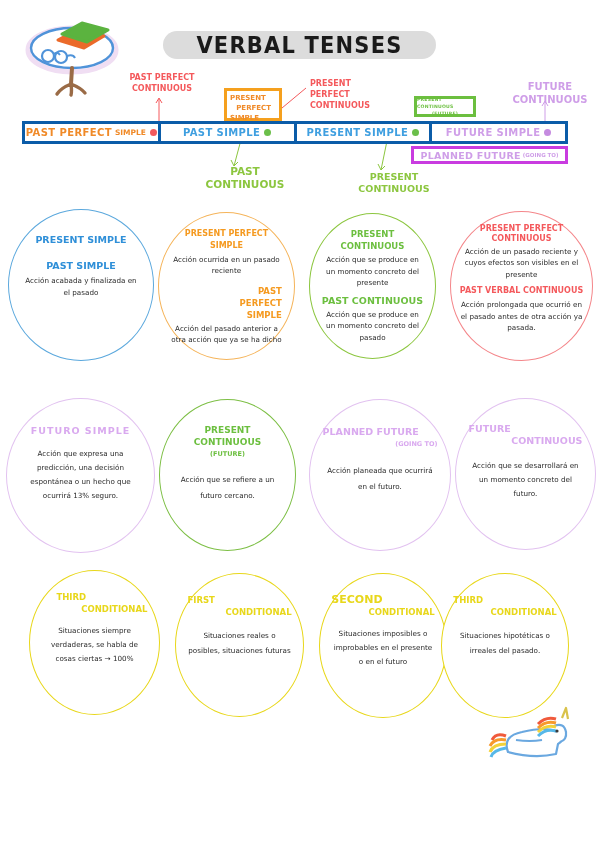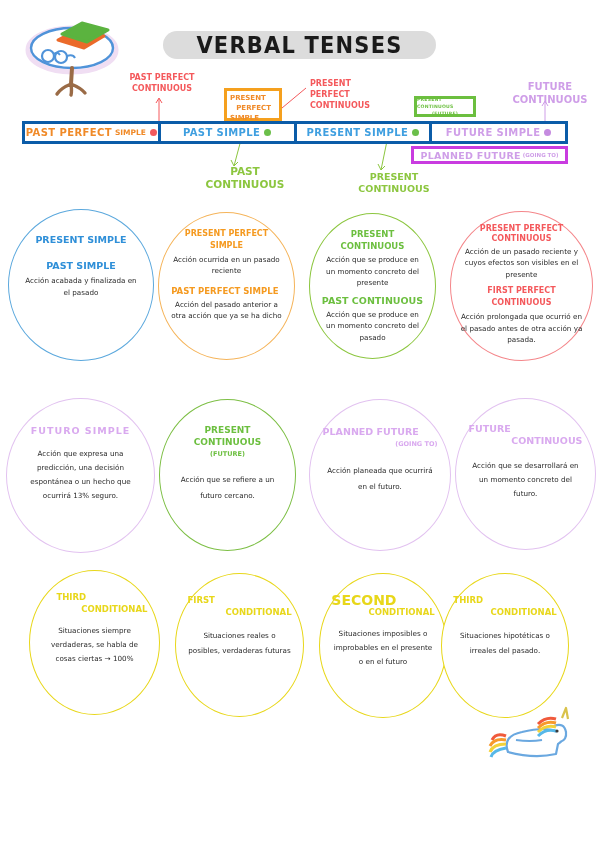--- a/index.html
+++ b/index.html
@@ -224,39 +224,39 @@
       <div class="ch t-blue" style="font-size:9.5px;text-align:center;margin-bottom:14px;">PRESENT SIMPLE</div>
       <div class="ch t-blue" style="font-size:9.5px;text-align:center;margin-bottom:3px;">PAST SIMPLE</div>
       <div class="cb">Acción acabada y finalizada en el pasado</div>
     </div>
   </div>
 
   <div class="circle b-orange" style="left:158px;top:212px;width:137px;height:148px;">
     <div class="inner" style="top:10%;">
       <div class="ch t-orange" style="font-size:8px;text-align:center;">PRESENT PERFECT SIMPLE</div>
       <div class="cb" style="margin:2px 0 8px;">Acción ocurrida en un pasado reciente</div>
-      <div class="ch t-orange" style="font-size:8.5px;text-align:left;">PAST PERFECT SIMPLE</div>
+      <div class="ch t-orange" style="font-size:8.5px;text-align:right;margin-left:48px;">PAST PERFECT SIMPLE</div>
       <div class="cb" style="margin-top:2px;">Acción del pasado anterior a otra acción que ya se ha dicho</div>
     </div>
   </div>
 
   <div class="circle b-green" style="left:309px;top:213px;width:127px;height:146px;">
     <div class="inner" style="top:10%;">
       <div class="ch t-green" style="font-size:8.5px;text-align:center;">PRESENT CONTINUOUS</div>
       <div class="cb" style="margin:2px 0 6px;">Acción que se produce en un momento concreto del presente</div>
       <div class="ch t-green" style="font-size:9.5px;text-align:center;">PAST CONTINUOUS</div>
       <div class="cb" style="margin-top:2px;">Acción que se produce en un momento concreto del pasado</div>
     </div>
   </div>
 
   <div class="circle b-red" style="left:450px;top:211px;width:143px;height:150px;">
     <div class="inner" style="top:8%;left:6%;width:88%;">
       <div class="ch t-red" style="font-size:8px;text-align:center;line-height:10px;">PRESENT PERFECT CONTINUOUS</div>
       <div class="cb" style="margin:2px 0 5px;">Acción de un pasado reciente y cuyos efectos son visibles en el presente</div>
-      <div class="ch t-red" style="font-size:8px;text-align:center;">FIRST PERFECT CONTINUOUS</div>
+      <div class="ch t-red" style="font-size:8px;text-align:center;">PAST VERBAL CONTINUOUS</div>
       <div class="cb" style="margin-top:2px;">Acción prolongada que ocurrió en el pasado antes de otra acción ya pasada.</div>
     </div>
   </div>
 
   <div class="circle b-violet" style="left:6px;top:398px;width:149px;height:155px;">
     <div class="inner" style="top:17%;">
       <div class="ch t-violet" style="font-size:9.5px;text-align:center;margin-bottom:10px;letter-spacing:1px;">FUTURO SIMPLE</div>
       <div class="cb" style="line-height:14px;">Acción que expresa una predicción, una decisión espontánea o un hecho que ocurrirá 13% seguro.</div>
     </div>
   </div>
@@ -290,27 +290,27 @@
       <div class="ch t-yellow" style="font-size:8.5px;text-align:left;padding-left:14%;">THIRD</div>
       <div class="ch t-yellow" style="font-size:8.5px;text-align:right;margin-bottom:9px;">CONDITIONAL</div>
       <div class="cb" style="line-height:14px;text-align:center;">Situaciones siempre verdaderas, se habla de cosas ciertas → 100%</div>
     </div>
   </div>
 
   <div class="circle b-yellow" style="left:175px;top:573px;width:129px;height:144px;">
     <div class="inner" style="top:14%;">
       <div class="ch t-yellow" style="font-size:8.5px;text-align:left;">FIRST</div>
       <div class="ch t-yellow" style="font-size:8.5px;text-align:right;margin-bottom:10px;">CONDITIONAL</div>
-      <div class="cb" style="line-height:15px;">Situaciones reales o posibles, verdaderas futuras</div>
+      <div class="cb" style="line-height:15px;">Situaciones reales o posibles, situaciones futuras</div>
     </div>
   </div>
 
   <div class="circle b-yellow" style="left:319px;top:573px;width:128px;height:145px;">
     <div class="inner" style="top:14%;">
-      <div class="ch t-yellow" style="font-size:14px;text-align:left;">SECOND</div>
+      <div class="ch t-yellow" style="font-size:11px;text-align:left;">SECOND</div>
       <div class="ch t-yellow" style="font-size:8.5px;text-align:right;margin-bottom:9px;">CONDITIONAL</div>
       <div class="cb" style="line-height:14px;">Situaciones imposibles o improbables en el presente o en el futuro</div>
     </div>
   </div>
 
   <div class="circle b-yellow" style="left:441px;top:573px;width:128px;height:145px;">
     <div class="inner" style="top:14%;">
       <div class="ch t-yellow" style="font-size:8.5px;text-align:left;">THIRD</div>
       <div class="ch t-yellow" style="font-size:8.5px;text-align:right;margin-bottom:10px;">CONDITIONAL</div>
       <div class="cb" style="line-height:15px;">Situaciones hipotéticas o irreales del pasado.</div>

